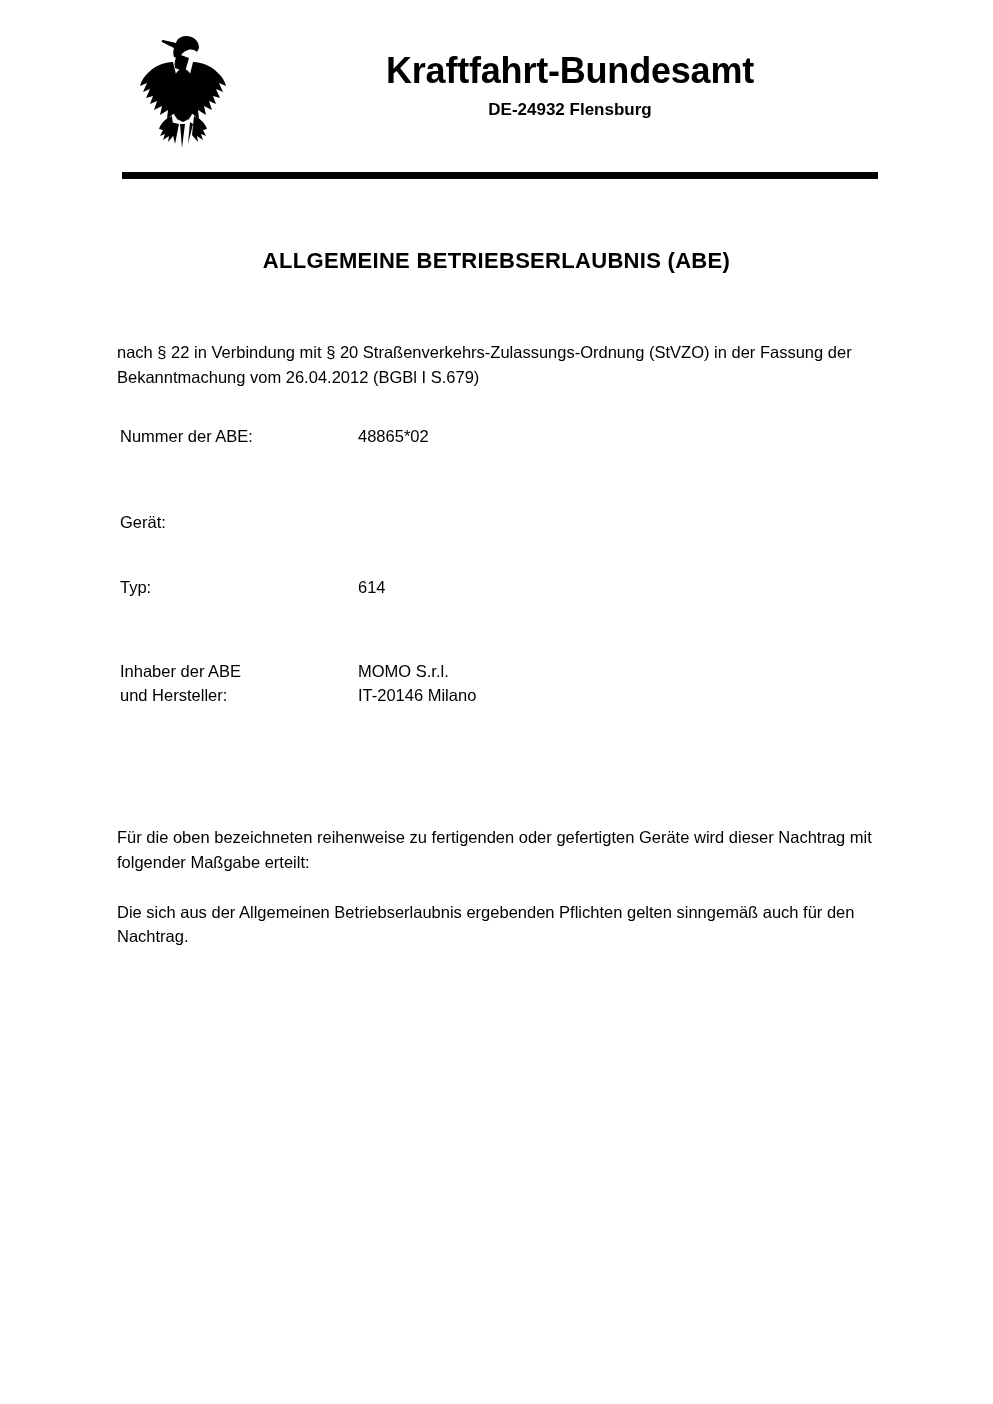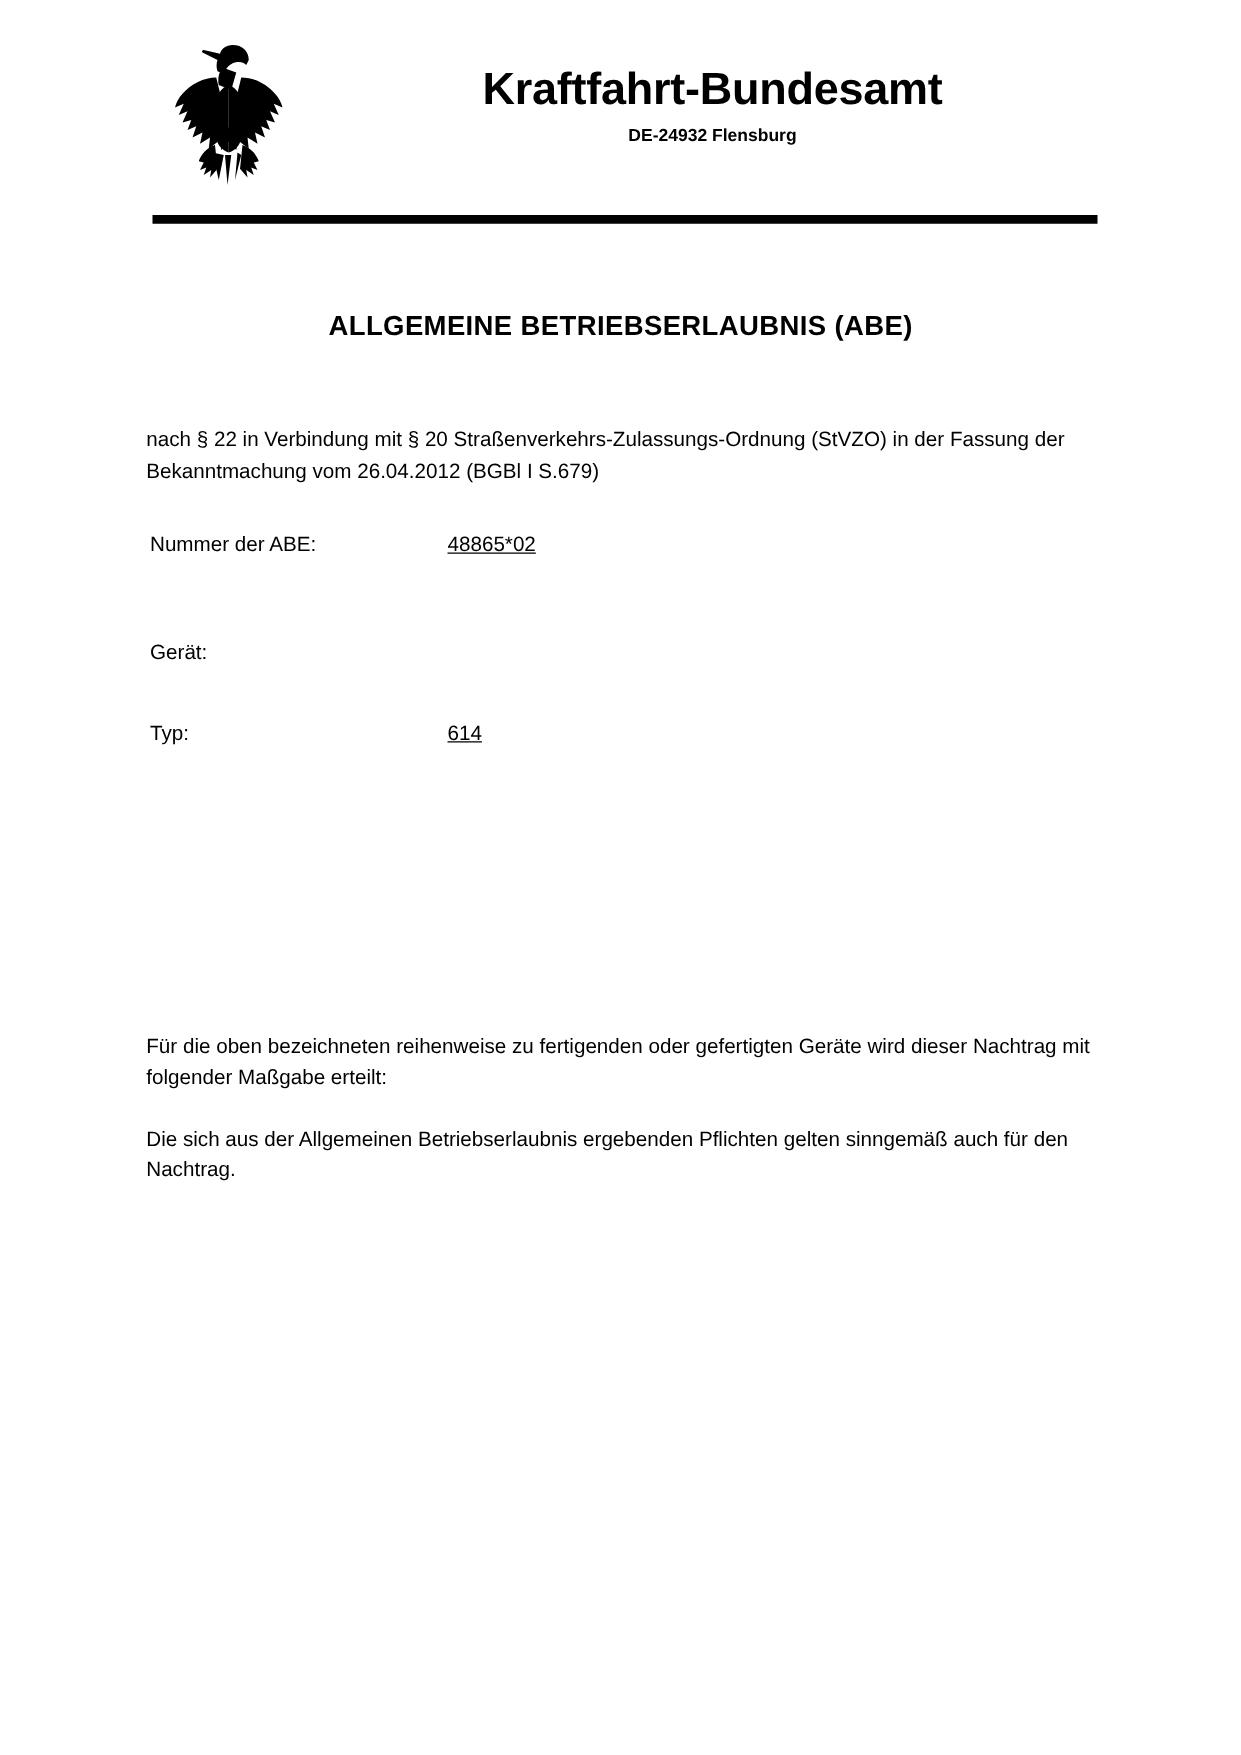--- a/index.html
+++ b/index.html
@@ -45,21 +45,21 @@
     width: 640px;
     text-align: center;
   }
   .org-title {
     font-size: 36px;
     font-weight: bold;
     letter-spacing: -0.2px;
     line-height: 1.05;
   }
   .org-sub {
-    font-size: 14px;
+    font-size: 17px;
     font-weight: bold;
     margin-top: 10px;
   }
   .rule {
     position: absolute;
     left: 122px;
     top: 172px;
     width: 756px;
     height: 7px;
     background: #000000;
@@ -102,21 +102,20 @@
     margin-bottom: 0;
   }
   .field-label {
     width: 238px;
     flex: 0 0 238px;
     white-space: pre-line;
   }
   .field-value {
     flex: 1 1 auto;
     white-space: pre-line;
-    text-decoration: underline;
   }
   .gap-1 { height: 62px; }
   .gap-2 { height: 41px; }
   .gap-3 { height: 60px; }
 
   
   .body-text {
     position: absolute;
     left: 117px;
     top: 825px;
@@ -191,20 +190,24 @@
     <div class="gap-2"></div>
 
     <div class="field-row">
       <div class="field-label">Typ:</div>
       <div class="field-value">614</div>
     </div>
 
     <div class="gap-3"></div>
 
     <div class="field-row">
+      <div class="field-label">Inhaber der ABE
+und Hersteller:</div>
+      <div class="field-value">MOMO S.r.l.
+IT-20146 Milano</div>
     </div>
 
   </div>
 
   <div class="body-text">
     <p>Für die oben bezeichneten reihenweise zu fertigenden oder gefertigten Geräte wird dieser Nachtrag mit folgender Maßgabe erteilt:</p>
     <p>Die sich aus der Allgemeinen Betriebserlaubnis ergebenden Pflichten gelten sinngemäß auch für den Nachtrag.</p>
   </div>
 
 </div>

